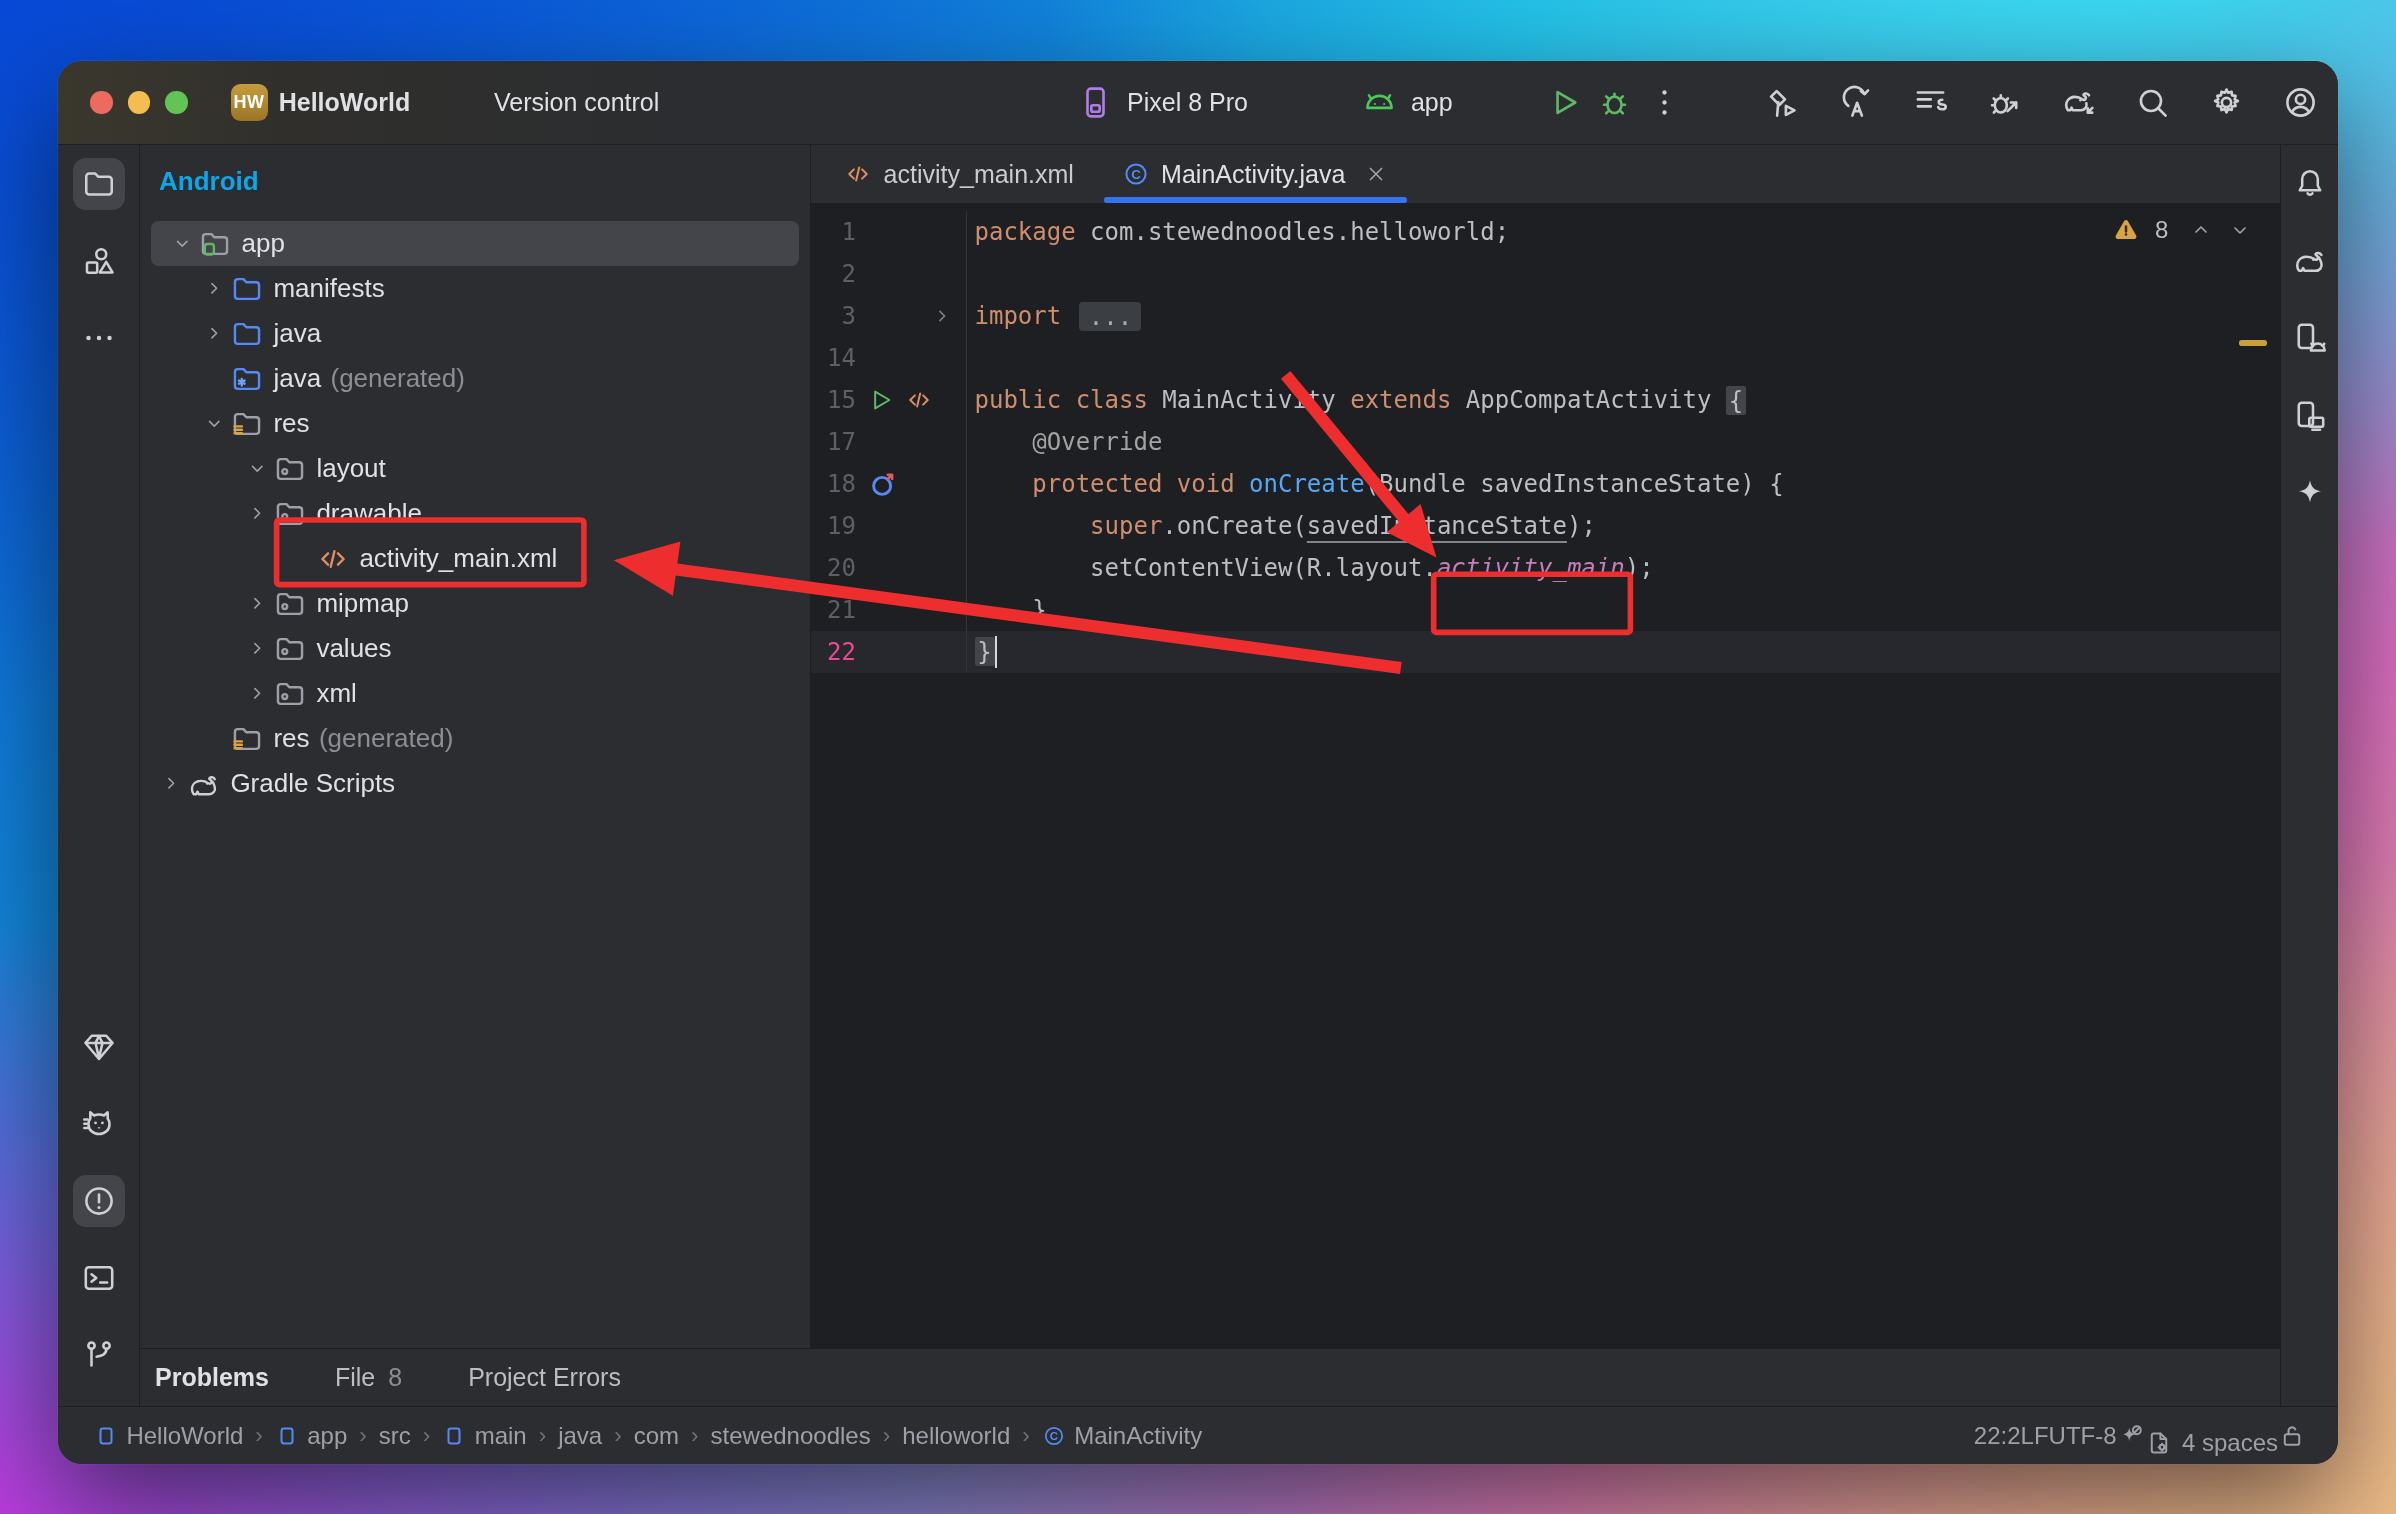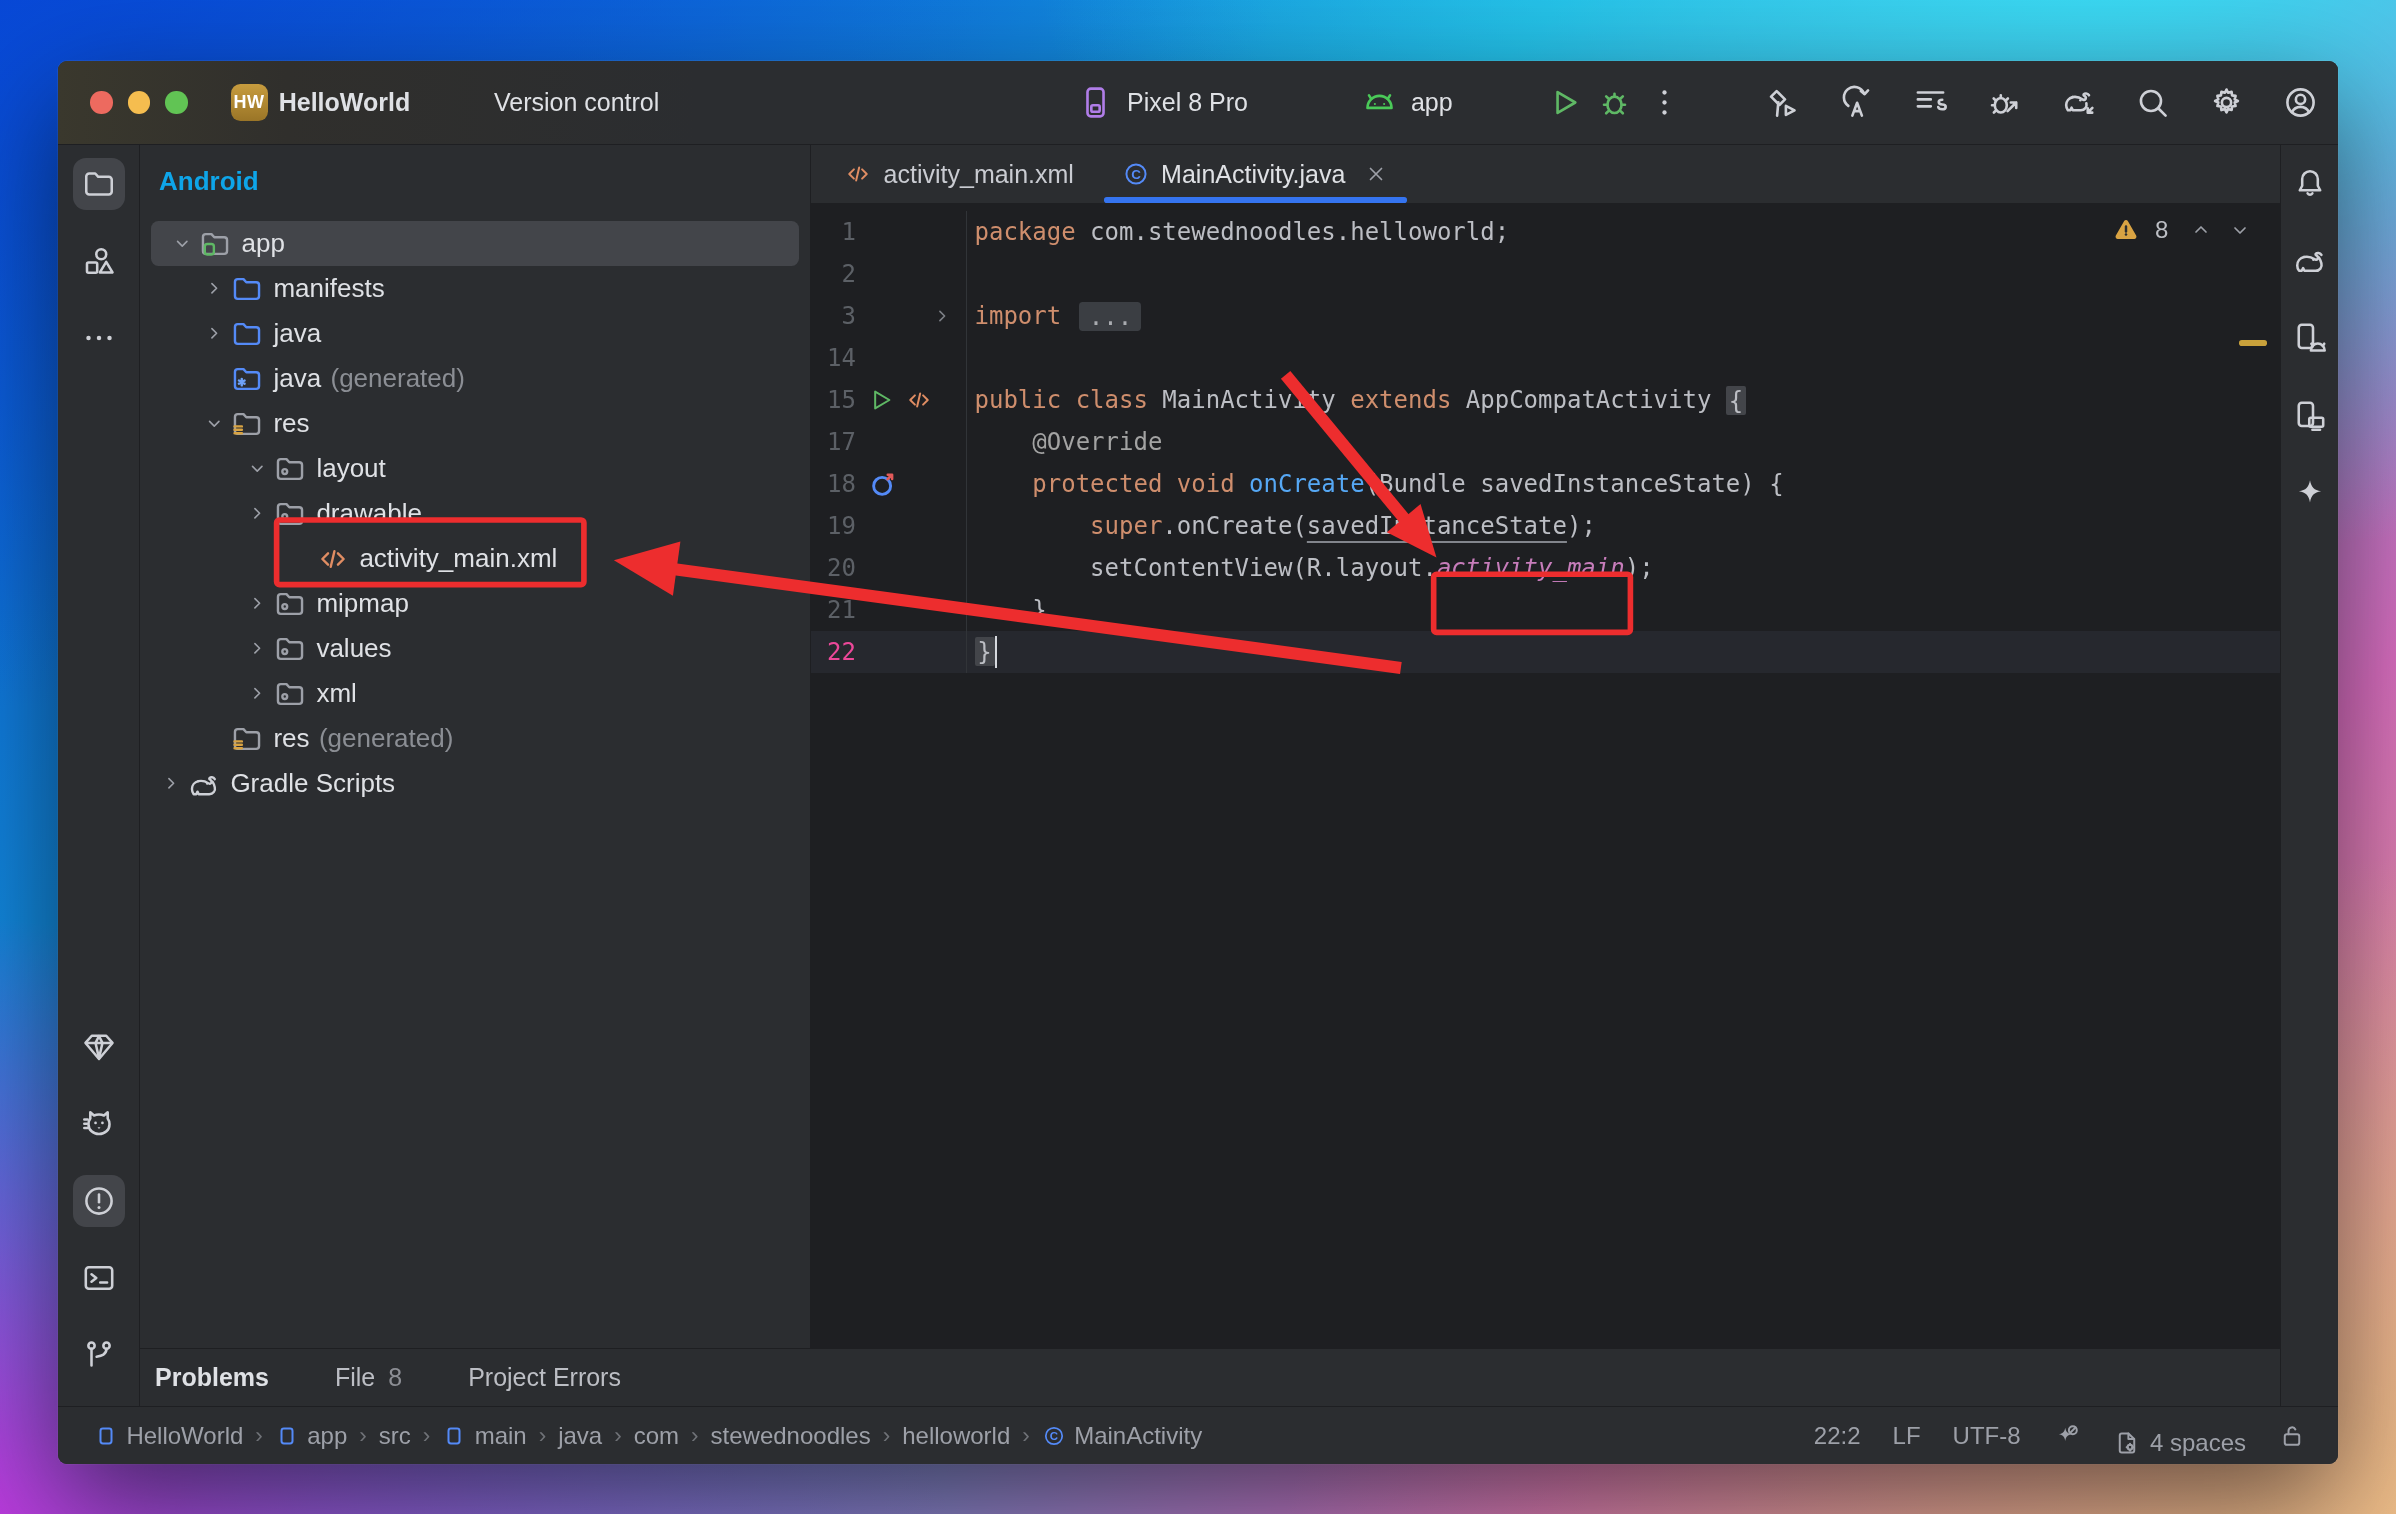--- a/index.html
+++ b/index.html
@@ -9,21 +9,21 @@
     font-family:"Liberation Sans", sans-serif;
     background:
       radial-gradient(75% 70% at 88% -5%, #35e0f5 0%, rgba(53,224,245,0) 60%),
       radial-gradient(90% 80% at -5% -5%, #0847d6 0%, rgba(8,71,214,0) 65%),
       radial-gradient(80% 75% at -8% 105%, #e321dd 0%, rgba(227,33,221,0) 60%),
       radial-gradient(85% 80% at 108% 108%, #efc089 0%, rgba(239,192,137,0) 65%),
       linear-gradient(135deg,#0a55da 0%,#17a8dd 40%,#d96ec0 78%,#eab286 100%);
   }
   .window {
     position:absolute; left:58px; top:61px; width:2280px; height:1403px;
-    background:#2b2d30; border-radius:9px; overflow:hidden;
+    background:#2b2d30; border-radius:24px; overflow:hidden;
     box-shadow:0 41px 112px rgba(0,0,0,.55), 0 0 0 0.9px rgba(255,255,255,.07);
     display:flex; flex-direction:column;
   }
   svg { display:block; }
   .ib svg, .icon svg { width:100%; height:100%; }
 
   
   .titlebar { height:84px; flex:none; position:relative; display:flex; align-items:center;
     background:linear-gradient(90deg,#3a382d 0%,#302f2c 10%,#2b2d30 28%);
     border-bottom:0.9px solid #1e1f22; color:#dfe1e5; }
@@ -117,21 +117,21 @@
   .ptab .lbl.bold { color:#dfe1e5; font-weight:700; }
   .ptab .badge { color:#8c8e94; }
 
   
   .statusbar { height:58px; flex:none; background:#2b2d30; border-top:0.9px solid #1e1f22;
     display:flex; align-items:center; padding:0 32px 0 36px; color:#9da0a8; font-size:24px; }
   .crumbs { display:flex; align-items:center; gap:12px; min-width:0; }
   .crumb { display:flex; align-items:center; gap:8.4px; }
   .crumb .c-ic { width:24px; height:24px; }
   .crumb-sep { color:#6f7277; font-size:22.5px; }
-  .status-right { margin-left:auto; display:flex; align-items:center; gap:32px; }
+  .status-right { margin-left:auto; display:flex; align-items:center; }
   .status-right .s-ic { width:28px; height:28px; color:#9da0a8; }
   .s-group { display:flex; align-items:center; gap:9.4px;margin-top:14px; }
 
   
   #annotations { position:absolute; left:0; top:0; width:2397px; height:1514px; pointer-events:none; z-index:60; }
 </style>
 </head>
 <body>
 
 <div id="screen">

